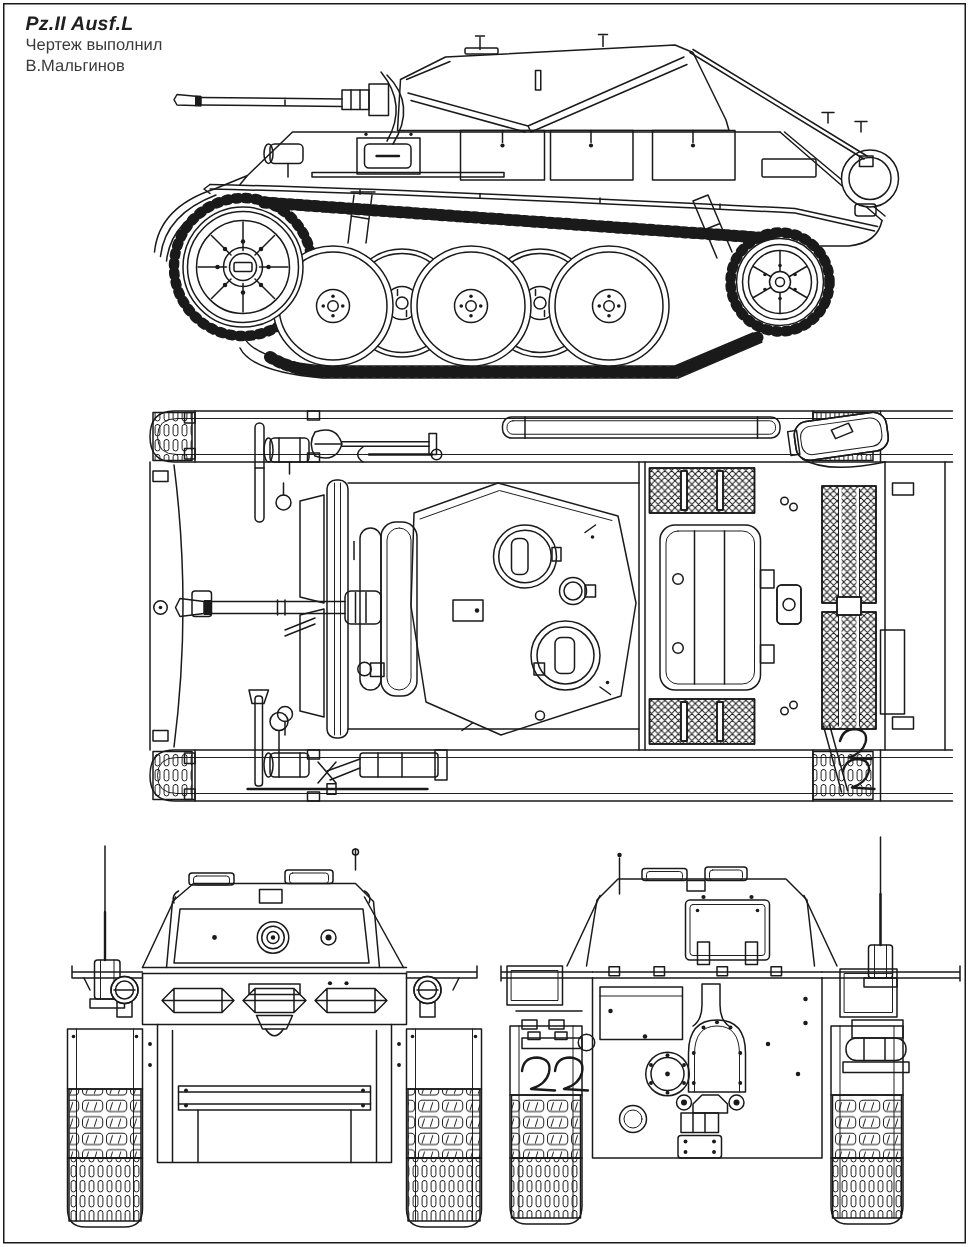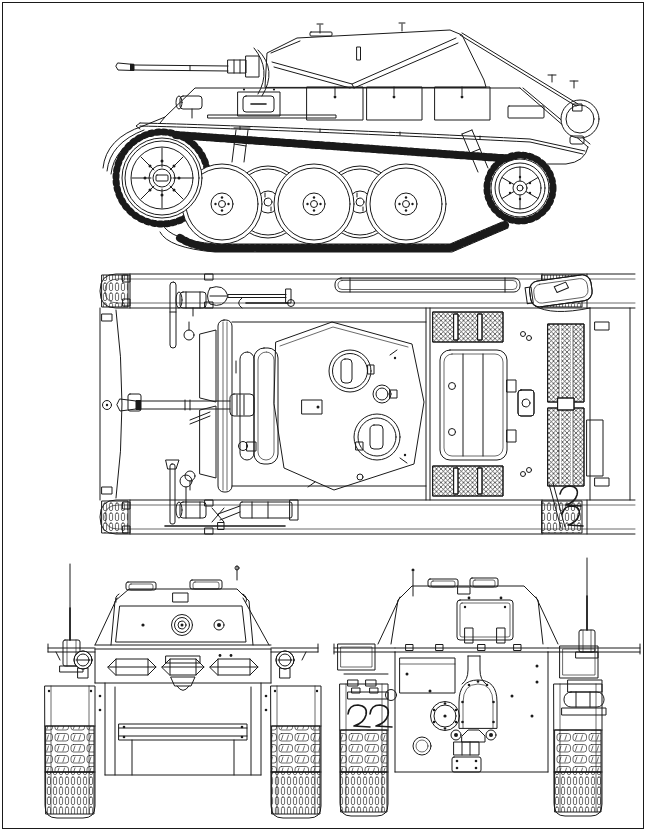--- a/index.html
+++ b/index.html
@@ -23,20 +23,25 @@
   .hatchfill{fill:url(#ph);}
   .linkfill{fill:url(#plinks);}
   .ribfill{fill:url(#pribs);}
 </style>
 </head>
 <body>
 
 <div class="page">
   <div class="frame"></div>
 
+  <div class="titleblock">
+    <div class="t1"><span>Pz.II Ausf.L</span></div>
+    <div class="t2">Чертеж выполнил</div>
+    <div class="t2">В.Мальгинов</div>
+  </div>
 
   <svg width="0" height="0" style="position:absolute">
     <defs>
       <pattern id="ph" width="4.5" height="4.5" patternUnits="userSpaceOnUse">
         <path d="M0,4.5 L4.5,0 M0,0 L4.5,4.5" class="thin"></path>
       </pattern>
       <pattern id="plinks" width="16" height="11" patternUnits="userSpaceOnUse">
         <rect x="1" y="1.5" width="13.5" height="7.5" rx="2.5" class="thin"></rect>
         <path d="M5,3 l-1.6,5 M10.5,3 l-1.6,5" class="thin"></path>
       </pattern>

